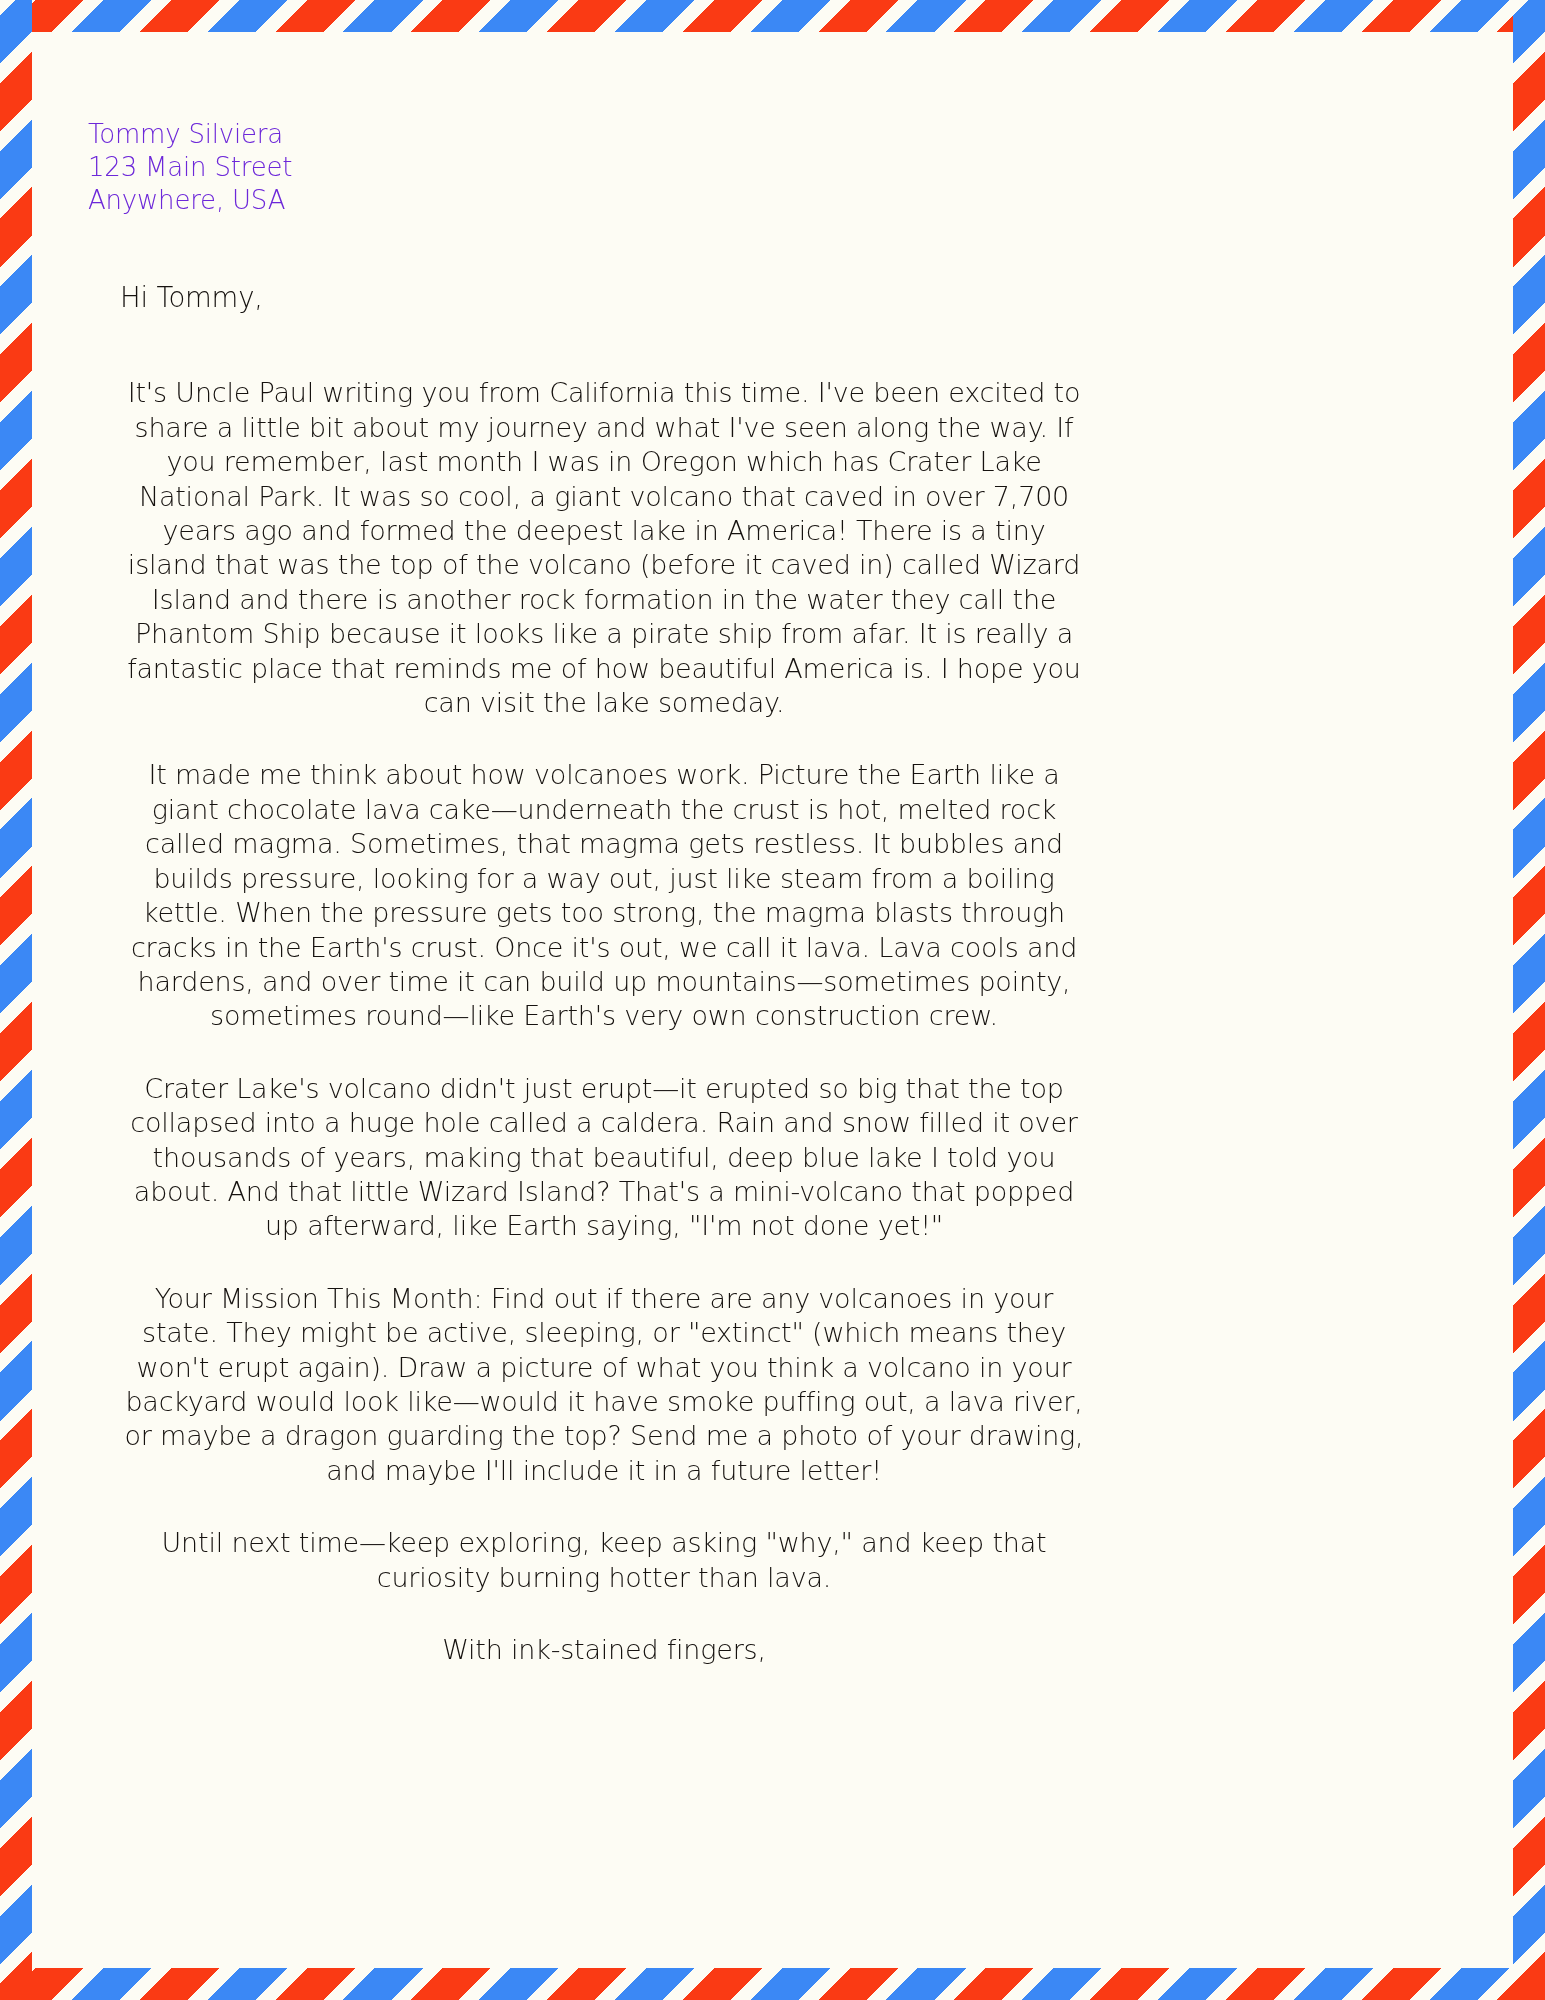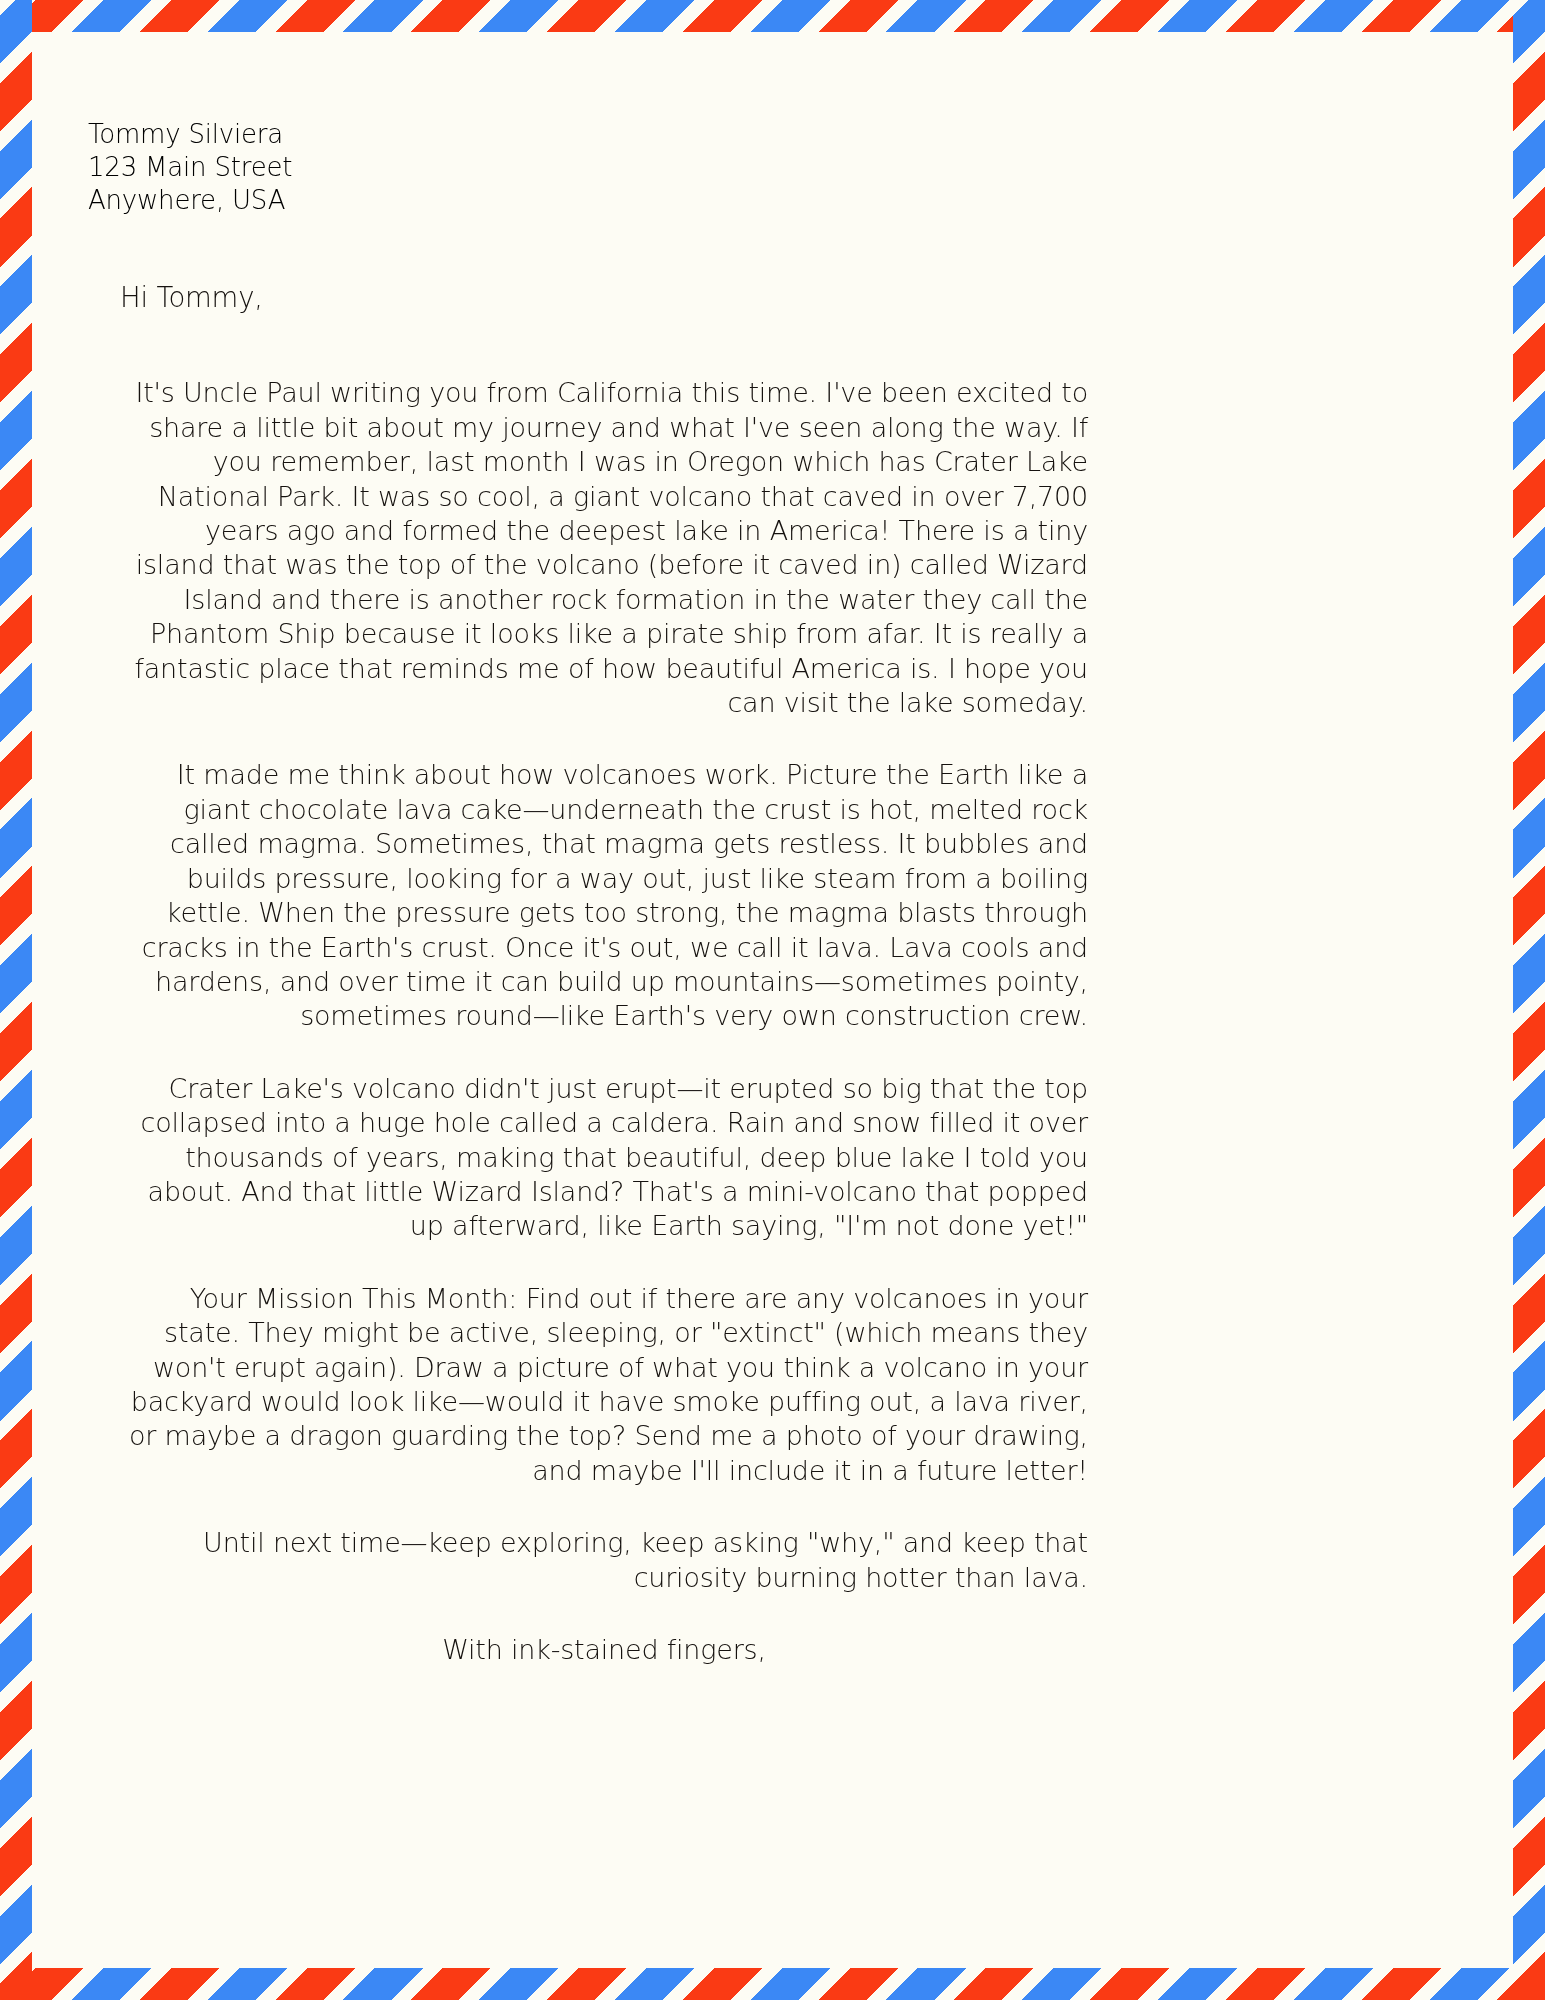--- a/index.html
+++ b/index.html
@@ -109,21 +109,21 @@
     font-stretch: condensed;
     letter-spacing: -0.2px;
   }
 
   #return-address {
     position: absolute;
     top: 118px;
     left: 88px;
     font-size: 26px;
     line-height: 33px;
-    color: #000000;
+    color: #6d28d9;
   }
 
   #return-address .addr-line {
     display: block;
     white-space: pre;
   }
 
   #letter-body {
     position: absolute;
     top: 280px;
@@ -136,21 +136,21 @@
 
   #salutation {
     margin: 0 0 62px 32px;
     font-size: 27.5px;
     white-space: pre;
   }
 
   .body-paragraph {
     margin: 0 0 38px 32px;
     width: 968px;
-    text-align: right;
+    text-align: center;
     white-space: normal;
   }
 
   #signoff {
     margin: 0 0 0 32px;
     width: 968px;
     text-align: center;
   }
 
   #signoff .sign-line {

